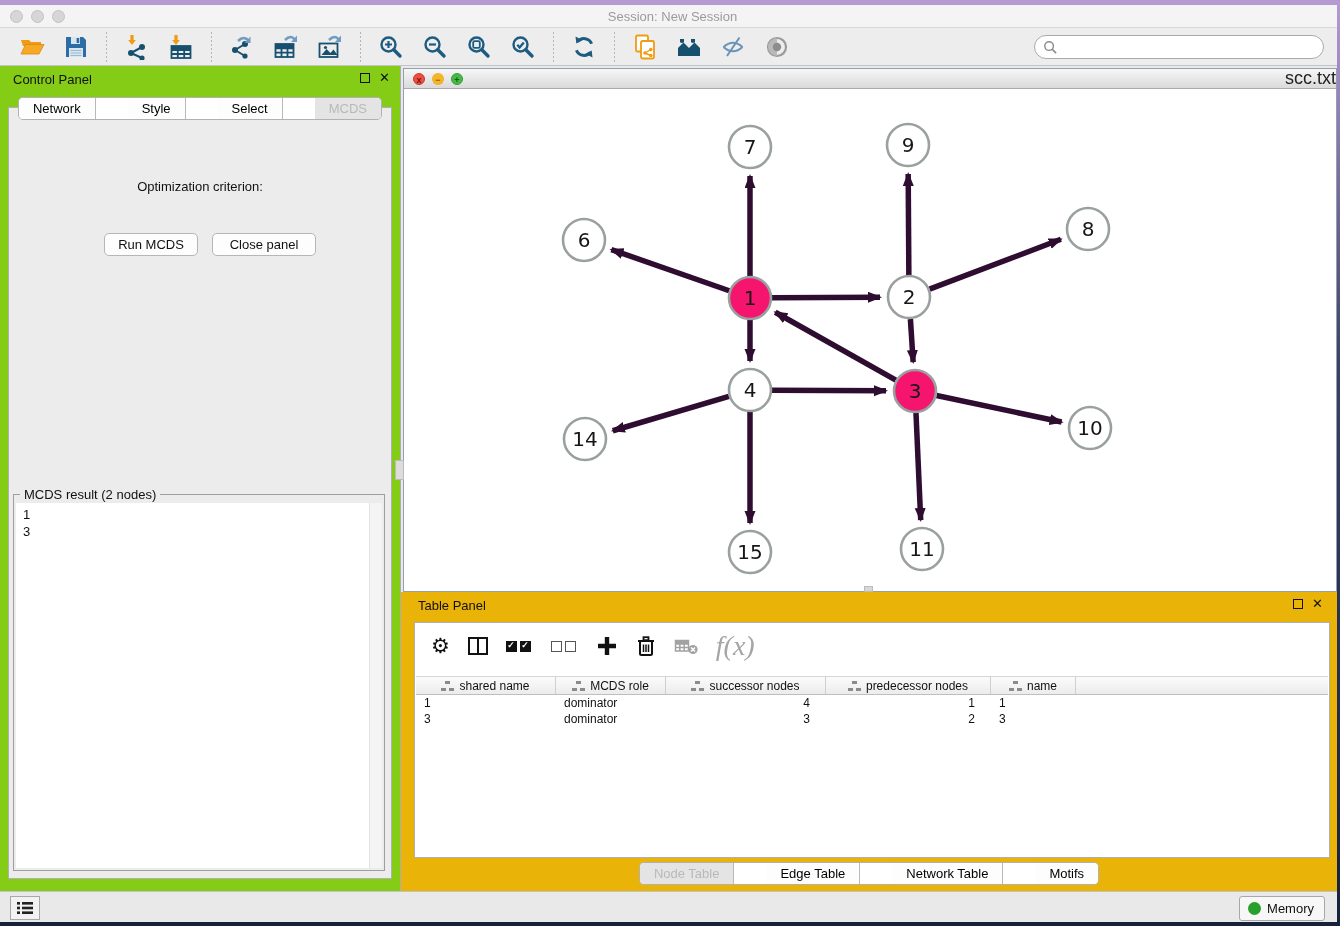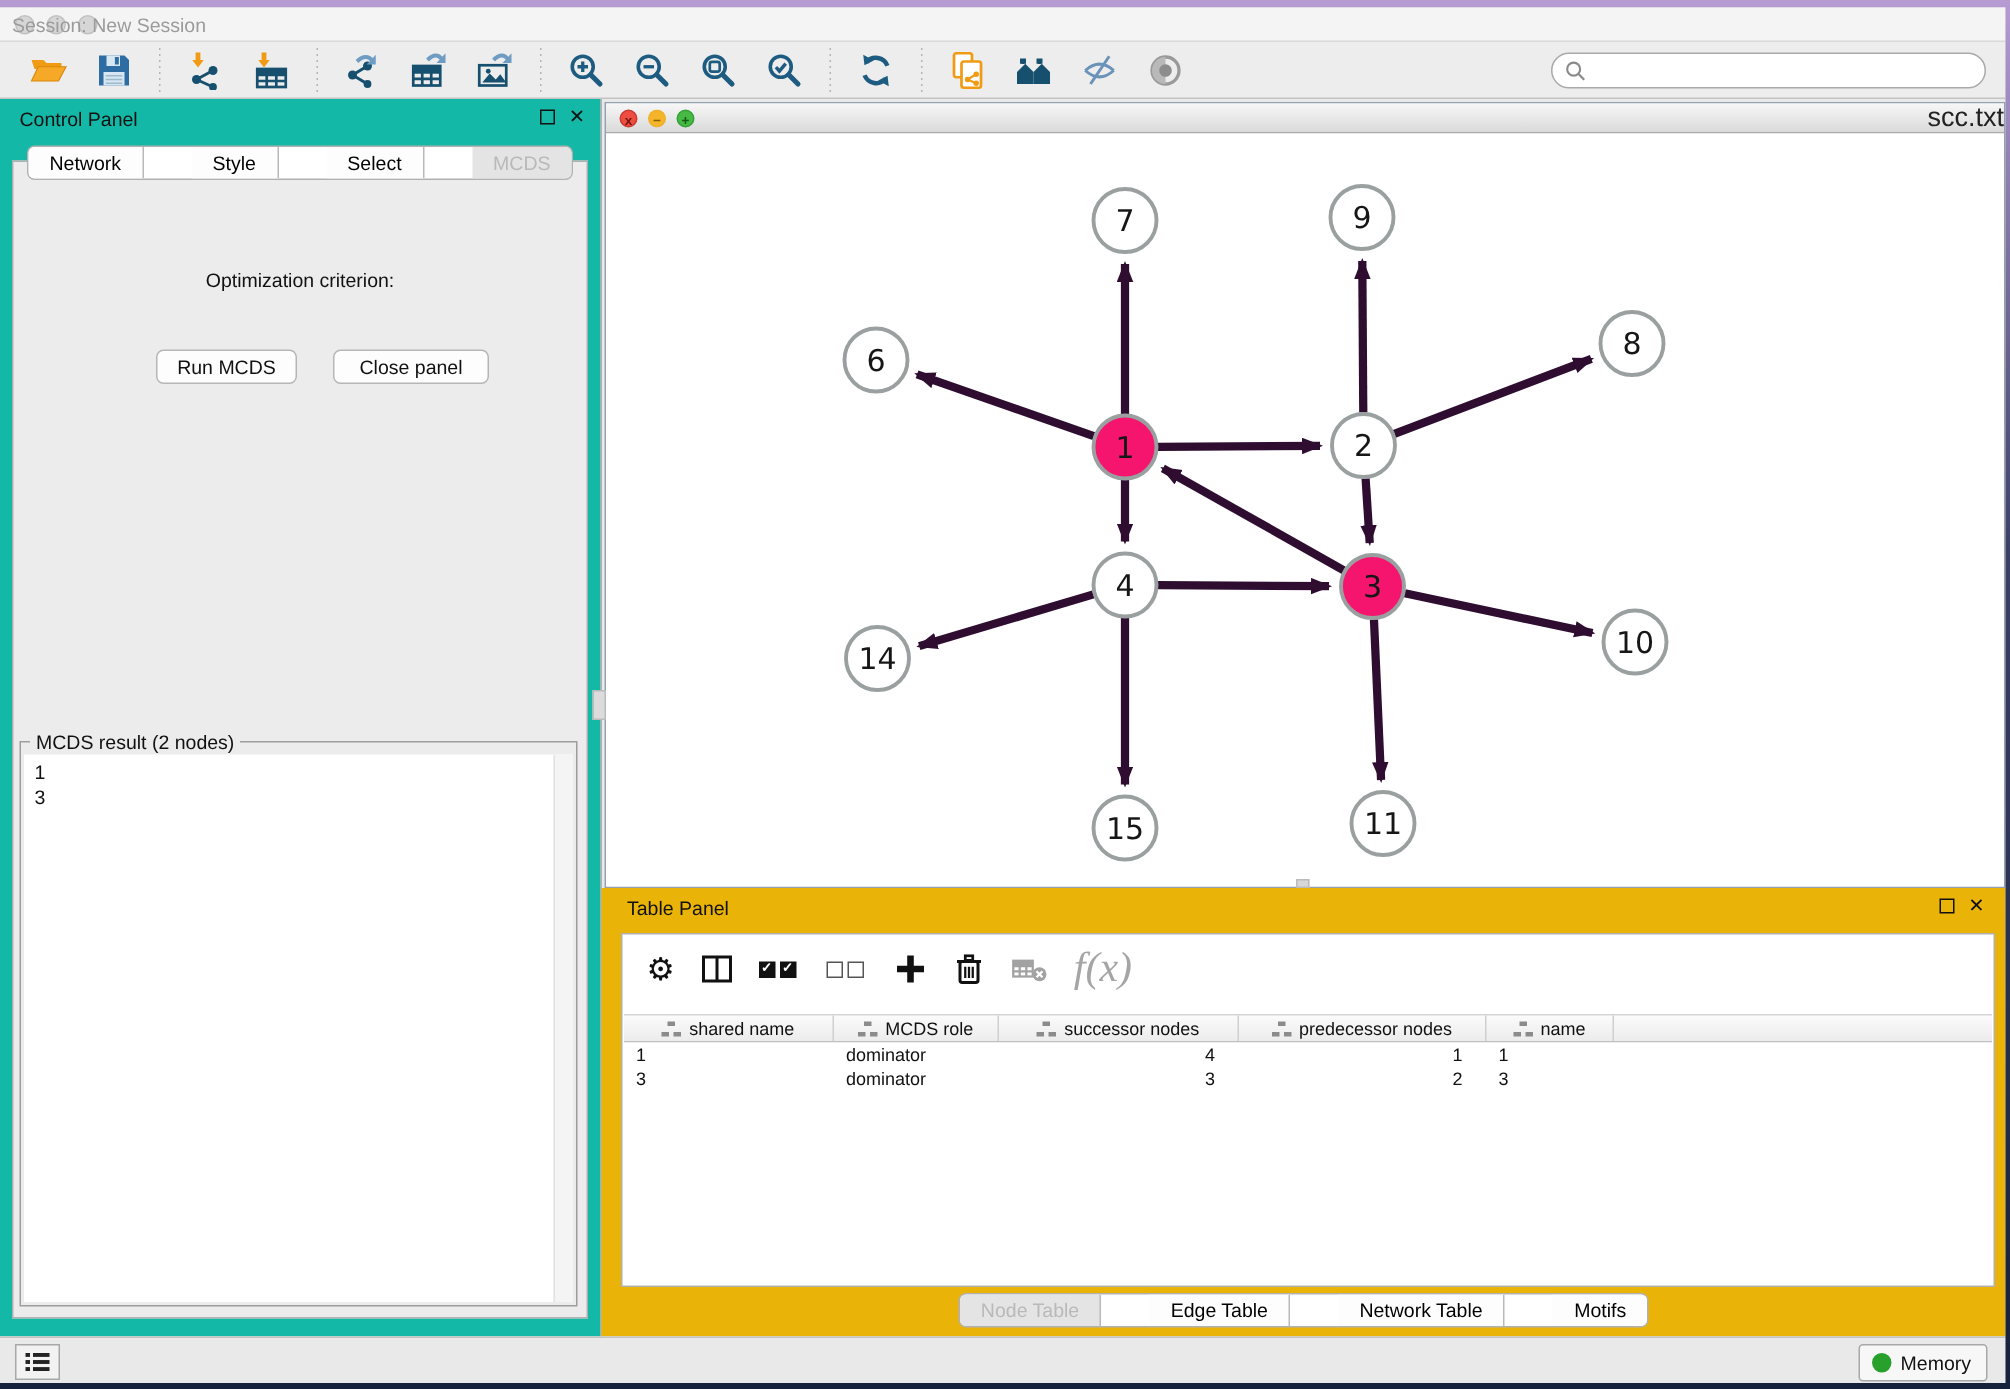--- a/index.html
+++ b/index.html
@@ -10,37 +10,37 @@
   .strip-top   { position:absolute; left:0; top:0; width:1340px; height:5px; background:#b69bd3; }
   .strip-right { position:absolute; left:1337px; top:0; width:3px; height:926px;
                  background:linear-gradient(#b69bd3,#3a3f66 40%,#16213c); }
   .strip-bottom{ position:absolute; left:0; top:922px; width:1340px; height:4px; background:#16213c; }
 
   
   .titlebar { position:absolute; left:0; top:5px; width:1337px; height:23px; background:#f4f4f4;
               border-bottom:1px solid #d8d8d8; }
   .tl-lights { position:absolute; left:10px; top:5px; display:flex; gap:8px; }
   .tl-lights .light { width:13px; height:13px; border-radius:50%; background:#d6d6d6; border:1px solid #c2c2c2; }
-  .app-title { position:absolute; left:8px; right:0; top:4px; font-size:13px; color:#9b9b9b; }
+  .app-title { position:absolute; left:8px; right:0; top:4px; text-align:center; font-size:13px; color:#9b9b9b; }
 
   
   .toolbar { position:absolute; left:0; top:28px; width:1337px; height:38px; background:#ededed;
              border-bottom:1px solid #c4c4c4; display:flex; align-items:center; padding-left:10px; }
   .tbtn { background:none; border:none; width:30px; height:30px; margin:0 7px; padding:0; cursor:pointer;
           display:flex; align-items:center; justify-content:center; }
   .tbtn svg { width:26px; height:26px; }
   .sep { width:1px; height:30px; margin:0 8px; background-image:linear-gradient(#b5b5b5 40%, transparent 40%);
          background-size:1px 4px; }
   .searchbox { position:absolute; right:13px; top:7px; width:290px; height:24px; background:#fff;
                border:1px solid #a9a9a9; border-radius:12px; display:flex; align-items:center; padding-left:8px; }
   .searchbox svg { width:15px; height:15px; flex:0 0 auto; }
   .searchbox input { border:none; outline:none; flex:1; height:20px; font-size:13px; background:transparent; padding-left:5px; }
 
   
-  .control-panel { position:absolute; left:0; top:66px; width:401px; height:825px; background:#14b8a6;
+  .control-panel { position:absolute; left:0; top:66px; width:401px; height:825px; background:#84cc16;
                    border-right:1px solid #adadad; }
   .panel-head { position:relative; height:28px; }
   .panel-title { position:absolute; left:13px; top:6px; font-size:13px; color:#111; }
   .panel-icons { position:absolute; right:10px; top:7px; display:flex; gap:9px; align-items:center; }
   .float-icon { width:10px; height:10px; border:1.6px solid #111; display:inline-block; }
   .close-icon { font-size:13px; font-weight:bold; color:#111; line-height:10px; }
 
   .cp-tabs { position:absolute; left:0; top:31px; width:100%; display:flex; justify-content:center; z-index:2; }
   .tabgroup { display:inline-flex; border:1px solid #b1b1b1; border-radius:5px; overflow:hidden; background:#fff;gap:32px; }
   .tab { height:21px; line-height:21px; padding:0 14px; font-size:13px; color:#000; background:#fdfdfd;
@@ -53,21 +53,21 @@
   .combo { position:absolute; left:44px; top:92px; width:312px; height:23px; background:#fff; border:1px solid #b5b5b5;
            border-radius:5px; font-size:13px; color:#111; line-height:21px; padding-left:10px; cursor:pointer; }
   .combo-stepper { position:absolute; right:9px; top:3px; width:11px; height:16px; }
   .combo-stepper::before { content:""; position:absolute; top:1px; left:1px; border-left:4.5px solid transparent;
         border-right:4.5px solid transparent; border-bottom:5px solid #666; }
   .combo-stepper::after { content:""; position:absolute; bottom:1px; left:1px; border-left:4.5px solid transparent;
         border-right:4.5px solid transparent; border-top:5px solid #666; }
   .cp-btn { position:absolute; top:125px; height:23px; background:#fdfdfd; border:1px solid #b6b6b6; border-radius:5px;
             font-size:13px; color:#111; font-family:inherit; cursor:pointer; }
   #run-btn { left:95px; width:94px; }
-  #close-btn { left:213px; width:104px; }
+  #close-btn { left:203px; width:104px; }
 
   .result-group { position:absolute; left:4px; right:6px; top:386px; bottom:7px; border:1px solid #9e9e9e; }
   .result-title { position:absolute; left:6px; top:-8px; background:#ececec; padding:0 4px; font-size:13px; color:#111; }
   .result-area { position:absolute; left:2px; right:2px; top:8px; bottom:2px; background:#fff; overflow:hidden; }
   .result-text { position:absolute; left:7px; top:3px; font-size:13px; line-height:17px; color:#111; white-space:pre; }
   .result-scroll { position:absolute; right:0; top:0; bottom:0; width:13px; background:#f4f4f4; border-left:1px solid #e2e2e2; }
 
   
   .vsplit-handle { position:absolute; left:395px; top:460px; width:9px; height:20px; background:#dcdcdc;
                    border:1px solid #bbb; z-index:3; }

